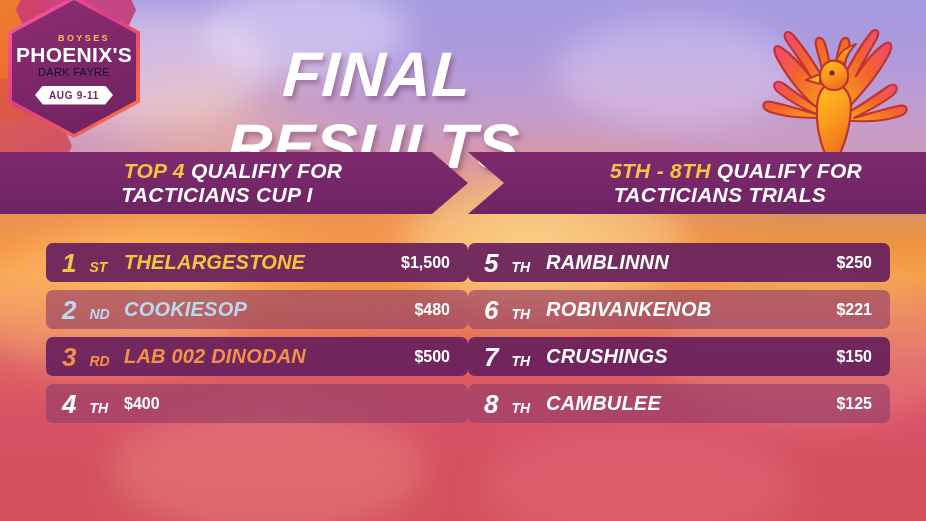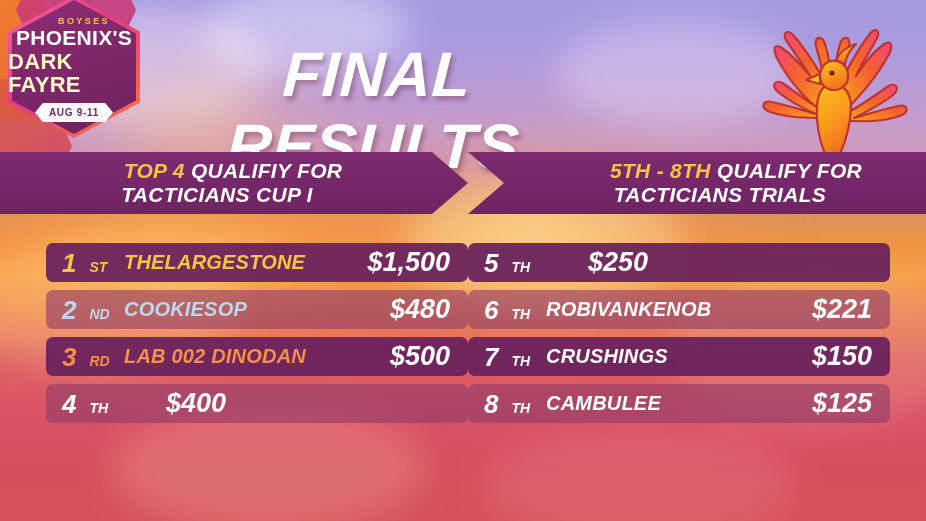--- a/index.html
+++ b/index.html
@@ -94,22 +94,22 @@
   }
   #brand {
     font-size:9px; font-weight:bold; letter-spacing:2.4px;
     color:#f3c34e; text-transform:uppercase;margin-left:20px;
   }
   #ev1 {
     font-size:21px; font-weight:bold; letter-spacing:.3px;
     color:#fff; line-height:1.03; text-transform:uppercase;
   }
   #ev2 {
-    font-size:22px; font-weight:bold; letter-spacing:.3px;
-    color:#fef9c3; line-height:1.05; text-transform:uppercase;
+    font-size:11px; font-weight:normal; letter-spacing:.3px;
+    color:#0f172a; line-height:1.05; text-transform:uppercase;
   }
   .datepill {
     margin-top:6px; position:relative;
     width:78px; height:19px;
     background:#fff;
     clip-path:polygon(10% 0%, 90% 0%, 100% 50%, 90% 100%, 10% 100%, 0% 50%);
     display:flex; align-items:center; justify-content:center;
   }
   #evdate {
     font-size:10px; font-weight:bold; letter-spacing:.7px;
@@ -177,22 +177,22 @@
   .rank .suf { font-size:14px; margin-left:13px; }
 
   .pname {
     flex:1 1 auto;
     font-size:20px; font-weight:bold; font-style:italic;
     letter-spacing:.2px; text-transform:uppercase;
     white-space:nowrap; overflow:hidden;
   }
   .prize {
     flex:0 0 auto;
-    font-size:27px; font-weight:bold; font-style:italic;
-    color:#fff; text-align:right;margin-left:42px;
+    font-size:16px; font-weight:bold; 
+    color:#fff; text-align:right;
   }
   .t-gold   { color:#f5c542; }
   .t-silver { color:#bcd7ef; }
   .t-bronze { color:#f59048; }
   .t-white  { color:#ffffff; }
 </style>
 </head>
 <body>
 
 <div id="stage">
@@ -334,20 +334,21 @@
         </div>
         <div class="prize">$400</div>
       </div>
     </div>
   <div id="col-right" class="col">
       <div class="row dark">
         <div class="rank t-white">
           <span>5</span>
           <span class="suf">TH</span>
         </div>
+        <div class="pname t-white">RAMBLINNN</div>
         <div class="prize">$250</div>
       </div>
       <div class="row light">
         <div class="rank t-white">
           <span>6</span>
           <span class="suf">TH</span>
         </div>
         <div class="pname t-white">ROBIVANKENOB</div>
         <div class="prize">$221</div>
       </div>

